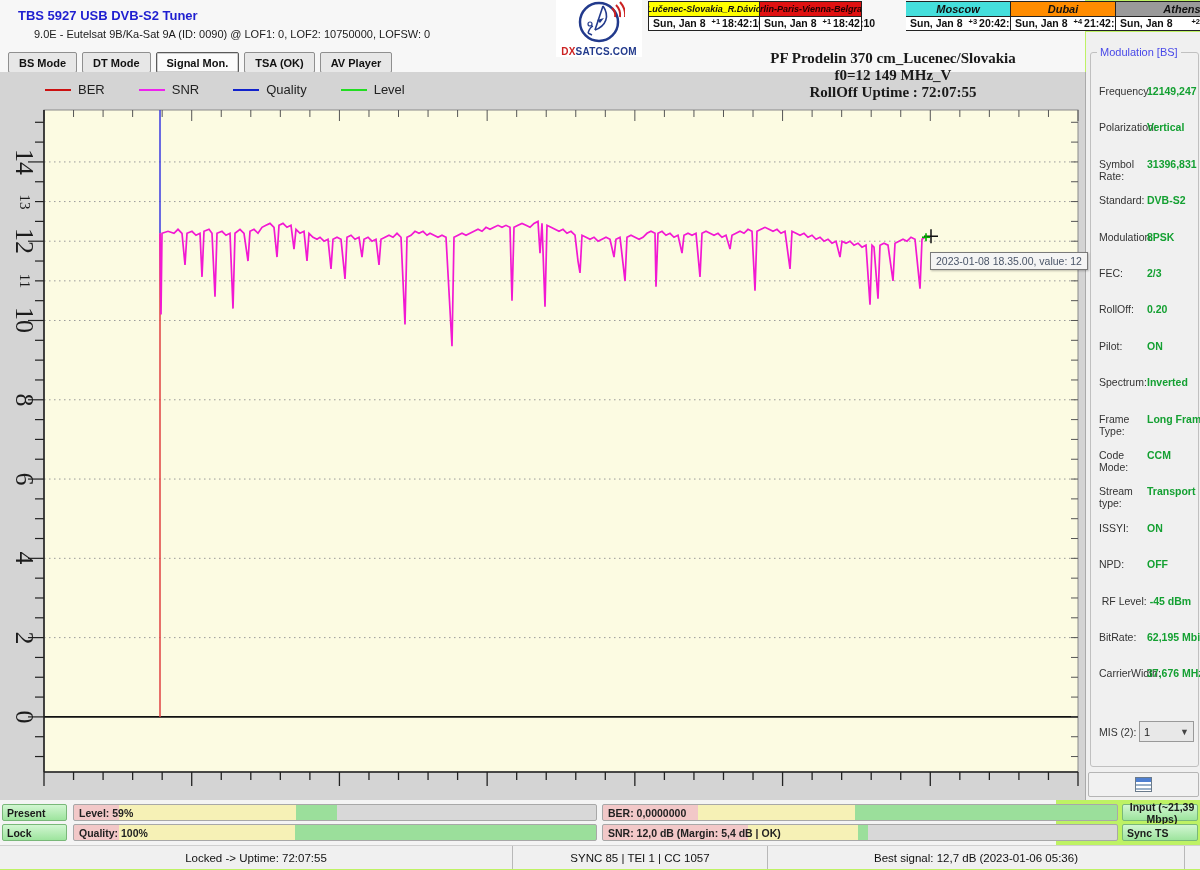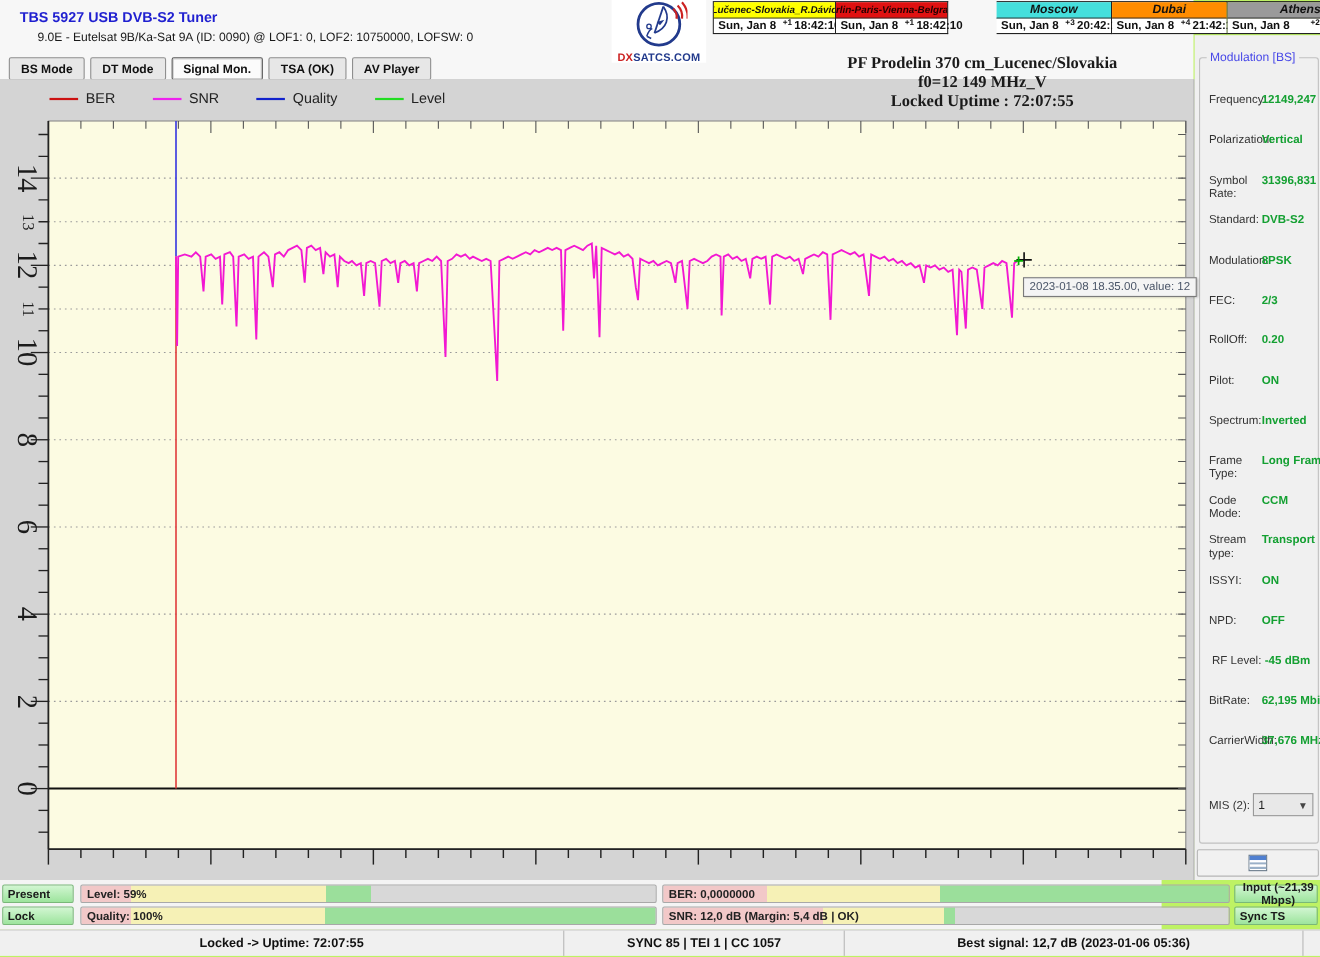--- a/index.html
+++ b/index.html
@@ -64,21 +64,21 @@
 
   
   .monitors{position:absolute;left:0;top:800px;width:1056px;height:45px;background:#f4f4f4;text-align:center;}
   .badge{position:absolute;height:17px;background:linear-gradient(#d2f6d2,#9de49d);border:1px solid #79b879;border-radius:2px;
       font-size:10.5px;font-weight:bold;color:#1a1a1a;display:flex;align-items:center;padding-left:4px;box-sizing:border-box;}
   .meter{position:absolute;height:17px;border:1px solid #a8a8a8;border-radius:2px;box-sizing:border-box;display:flex;align-items:center;}
   .meter span{font-size:10.5px;font-weight:bold;color:#222;padding-left:5px;white-space:nowrap;}
 
   
   .statusbar{position:absolute;left:0;top:845px;width:1200px;height:23px;background:#f0f0f0;border-top:1px solid #d0d0d0;display:flex;}
-  .status-cell{height:100%;display:flex;align-items:center;justify-content:center;font-size:11.5px;font-weight:bold;color:#111;border-right:1px solid #b8b8b8;box-sizing:border-box;}
+  .status-cell{height:100%;display:flex;align-items:center;justify-content:center;font-size:11.5px;font-weight:normal;color:#111;border-right:1px solid #b8b8b8;box-sizing:border-box;}
   .sb1{width:513px;} .sb2{width:255px;} .sb3{width:417px;} .sb4{flex:1;border-right:none;}
 </style>
 </head>
 <body>
 
 <div id="app">
 
   <div class="top-strip">
     <div class="app-title">TBS 5927 USB DVB-S2 Tuner</div>
     <div class="app-subtitle">9.0E - Eutelsat 9B/Ka-Sat 9A (ID: 0090) @ LOF1: 0, LOF2: 10750000, LOFSW: 0</div>
@@ -140,21 +140,21 @@
         <div class="clock-time">
           <span>Sun, Jan 8</span>
           <span><span class="clock-off">+2</span>19:42:10</span>
         </div>
       </div>
     </div>
 
   <div class="chart-heading">
     <div>PF Prodelin 370 cm_Lucenec/Slovakia</div>
     <div>f0=12 149 MHz_V</div>
-    <div>Locked Uptime : 72:07:55</div>
+    <div>RollOff Uptime : 72:07:55</div>
   </div>
 
   <div class="chart-panel" id="chart-panel">
     <div class="legend" id="legend">
         <div class="legend-item">
           <div class="legend-line" style="border-top-color: rgb(204, 17, 17);"></div>
           <span>BER</span>
         </div>
         <div class="legend-item">
           <div class="legend-line" style="border-top-color: rgb(238, 34, 238);"></div>

